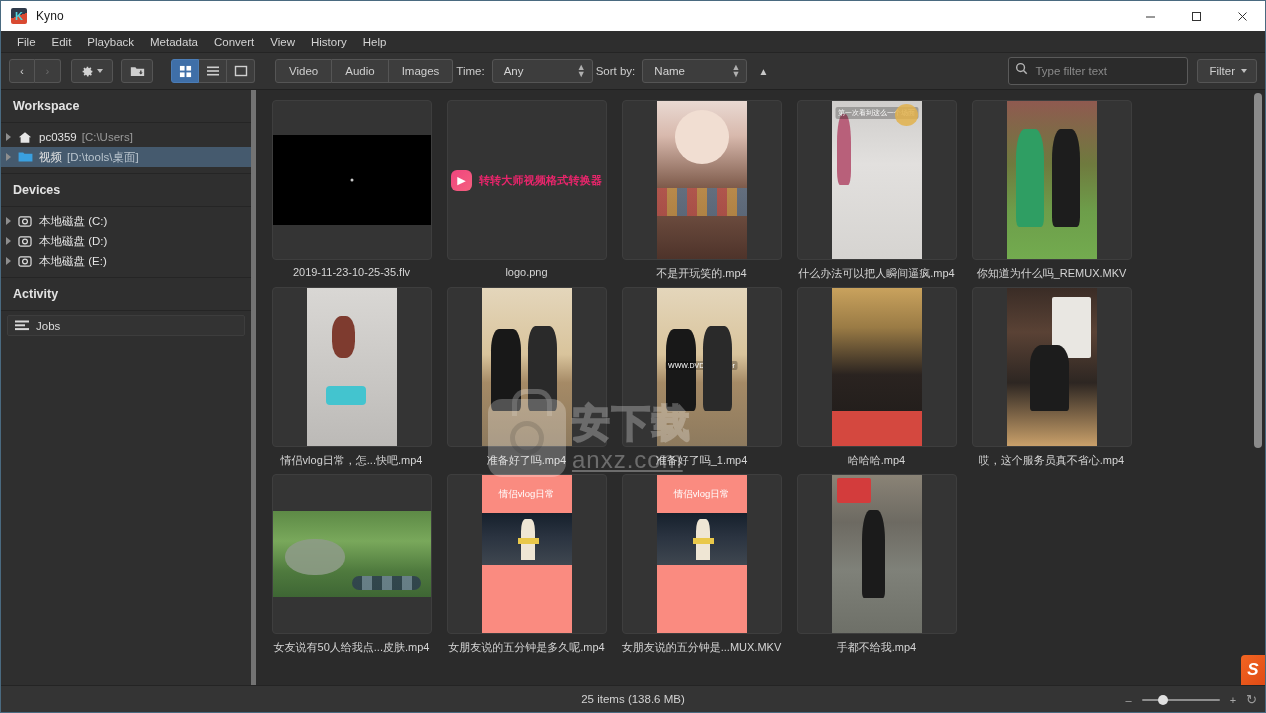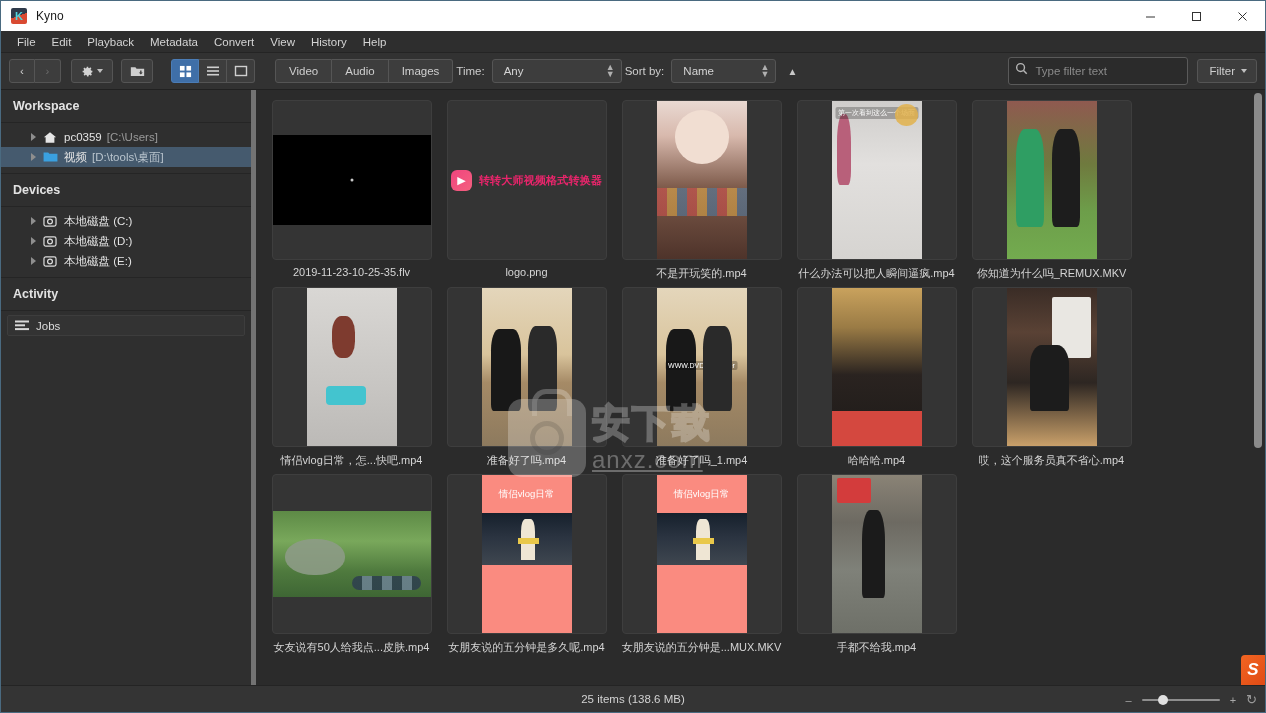--- a/index.html
+++ b/index.html
@@ -100,21 +100,21 @@
     margin-left: 3px; margin-right: 7px;
     white-space: nowrap;
   }
   .combo {
     background: #3d3d3d; border: 1px solid #555; border-radius: 3px;
     height: 24px; display: flex; align-items: center;
     padding: 0 6px 0 11px;
     font-size: 11.5px; color: #d4d4d4;
     justify-content: space-between;
   }
-  .combo.time { width: 130px; }
+  .combo.time { width: 101px; }
   .combo.sort { width: 105px; }
   .combo-arrows { color: #b0b0b0; font-size: 9px; line-height: 7px; text-align: center; }
   .sort-dir {
     margin-left: 9px; color: #c8c8c8; font-size: 10px;
     width: 14px; text-align: center;
   }
   .spacer { flex: 1; }
   .search-wrap {
     position: relative; width: 180px; height: 28px; margin-left: 35px;
   }
@@ -150,21 +150,21 @@
   .side-header {
     height: 33px; display: flex; align-items: center;
     padding-left: 12px;
     font-size: 12.5px; font-weight: bold; color: #e2e2e2;
     background: #2f2f2f;
     border-bottom: 1px solid #252525;
   }
   .side-section { padding: 4px 0 6px 0; }
   .side-row {
     height: 20px; display: flex; align-items: center;
-    padding-left: 25px; gap: 0;
+    padding-left: 0; gap: 0;
     font-size: 11.5px; color: #d8d8d8;
     white-space: nowrap;
   }
   .side-row.selected { background: #45586b; border: 1px solid #5b7governmental; }
   .side-row.selected { background: #455a6e; }
   .tri {
     width: 14px; flex: none;
     display: flex; align-items: center; justify-content: center;
   }
   .tri i {
@@ -276,21 +276,21 @@
   .wm-badge {
     position: absolute; color: #fff; font-size: 7px;
     background: rgba(0,0,0,.25); padding: 1px 3px; border-radius: 2px;
     white-space: nowrap;
   }
   .wm-top { top: 6px; left: 50%; transform: translateX(-50%); }
   .wm-mid { top: 46%; left: 50%; transform: translateX(-50%); }
 
   
   .site-wm {
-    position: absolute; left: 252px; top: 300px;
+    position: absolute; left: 232px; top: 300px;
     width: 300px; height: 95px; pointer-events: none;
     opacity: .45; z-index: 5;
     display: flex; align-items: center;
   }
   .site-wm .bag {
     width: 78px; height: 78px; border-radius: 14px;
     background: rgba(255,255,255,.55); position: relative; flex: none;
   }
   .site-wm .bag::before {
     content: ""; position: absolute; left: 24px; top: -10px;

